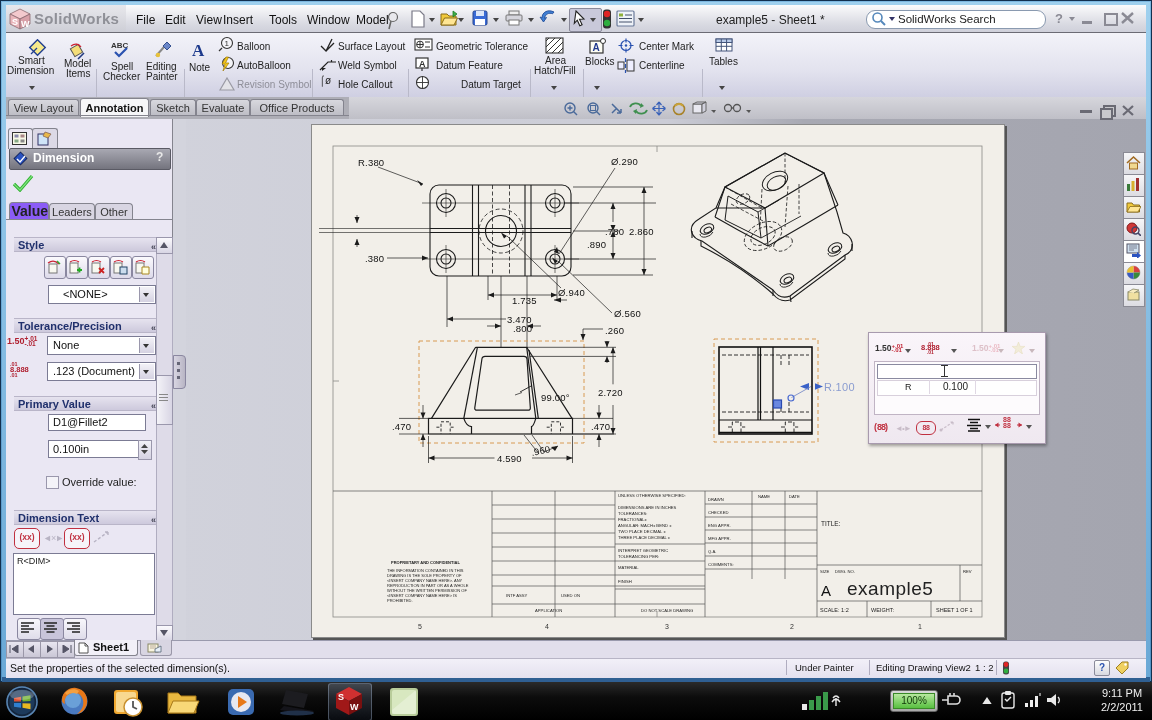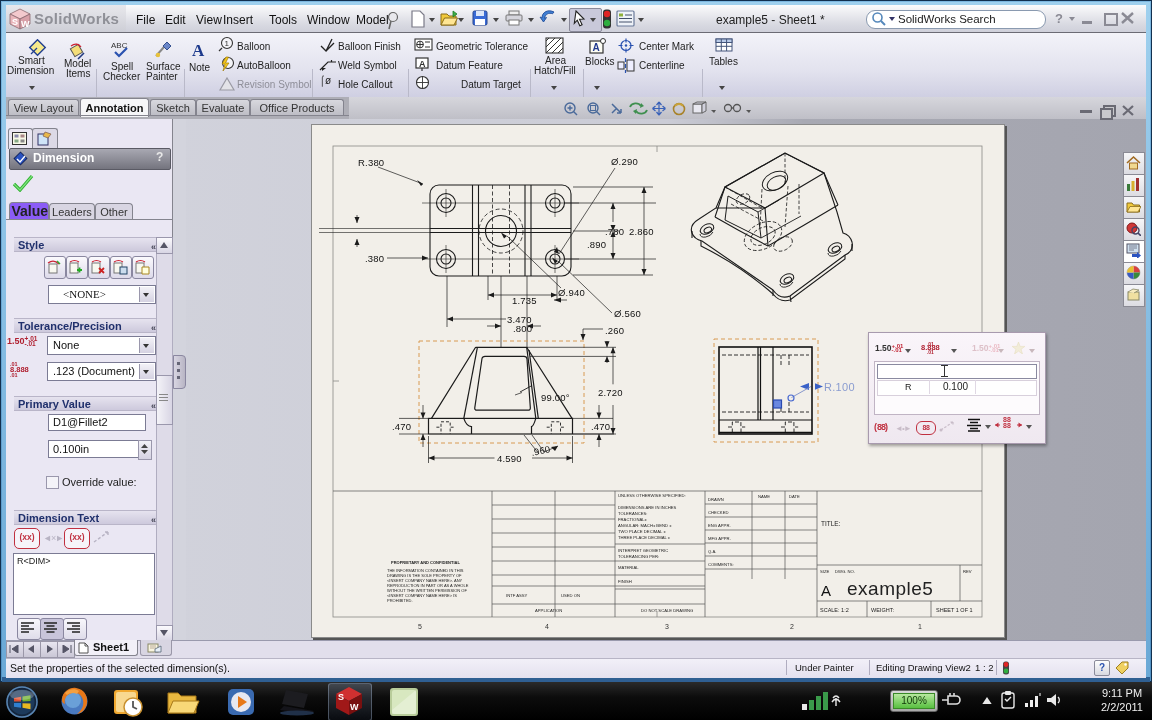--- a/index.html
+++ b/index.html
@@ -125,33 +125,33 @@
 
  <svg class="abs" style="left:63px;top:10px;" width="18" height="17" viewBox="0 0 18 17">
   <rect x="3" y="3" width="9" height="9" transform="rotate(-30 7.5 7.5)" fill="#f4de7a" stroke="#555" stroke-width="1"></rect>
   <path d="M2 3 c4-3 8-2 10 1" stroke="#c23" stroke-width="1.3" fill="none"></path>
   <path d="M9 16 L15 10" stroke="#223a80" stroke-width="1.6"></path>
  </svg>
  <div class="abs txt" style="left:58px;top:25px;">Model</div>
  <div class="abs txt" style="left:60px;top:35px;">Items</div>
  <div class="sep" style="left:90px;"></div>
 
- <div class="abs txt" style="left:105px;top:8px;font-size:8px;font-weight:normal;color:#333;">ABC</div>
+ <div class="abs txt" style="left:105px;top:8px;font-size:8px;font-weight:bold;color:#333;">ABC</div>
  <svg class="abs" style="left:108px;top:14px;" width="14" height="11" viewBox="0 0 14 11">
         <path d="M1 5 L5 9 L13 1" stroke="#2a52b0" stroke-width="2.2" fill="none"></path>
       </svg>
  <div class="abs txt" style="left:105px;top:28px;">Spell</div>
  <div class="abs txt" style="left:97px;top:38px;">Checker</div>
 
  <svg class="abs" style="left:147px;top:8px;" width="20" height="18" viewBox="0 0 20 18">
   <path d="M3 15 L11 6" stroke="#888" stroke-width="2"></path>
   <path d="M10 5 l4-4 4 4 -4 4 z" fill="#6a86c8" stroke="#34508f" stroke-width="1"></path>
   <circle cx="5" cy="14" r="2.2" fill="#e8c23a"></circle>
  </svg>
- <div class="abs txt" style="left:140px;top:28px;">Surface</div>
+ <div class="abs txt" style="left:140px;top:28px;">Editing</div>
  <div class="abs txt" style="left:140px;top:38px;">Painter</div>
  <div class="sep" style="left:178px;"></div>
 
  <div class="abs txt" style="left:186px;top:8px;font-size:17px;font-weight:bold;color:#1d3a8c;font-family:'Liberation Serif',serif;">A</div>
  <div class="abs txt" style="left:183px;top:29px;">Note</div>
 
  <svg class="abs" style="left:212px;top:3px;" width="17" height="16" viewBox="0 0 17 16">
   <circle cx="9" cy="7" r="5.5" fill="#f4f4f8" stroke="#333" stroke-width="1.1"></circle>
   <text x="6.6" y="10" font-size="8" fill="#333" font-family="Liberation Sans">1</text>
   <path d="M4 12 L1 15" stroke="#333" stroke-width="1.2"></path>
@@ -164,21 +164,21 @@
  <div class="abs txt" style="left:231px;top:27px;">AutoBalloon</div>
  <svg class="abs" style="left:213px;top:44px;" width="16" height="14" viewBox="0 0 16 14">
   <path d="M8 1 L15 13 L1 13 Z" fill="#e3e3e8" stroke="#9a9aa4" stroke-width="1.2"></path>
  </svg>
  <div class="abs txt" style="left:231px;top:46px;color:#8e8e98;">Revision Symbol</div>
  <div class="sep" style="left:306px;"></div>
 
  <svg class="abs" style="left:314px;top:5px;" width="16" height="14" viewBox="0 0 16 14">
         <path d="M1 8 L6 13 L12 1 M6 13 L14 5" stroke="#222" stroke-width="1.3" fill="none"></path>
       </svg>
- <div class="abs txt" style="left:332px;top:8px;">Balloon Finish</div>
+ <div class="abs txt" style="left:332px;top:8px;">Surface Layout</div>
  <svg class="abs" style="left:313px;top:26px;" width="18" height="13" viewBox="0 0 18 13">
   <path d="M1 11 L9 3 L17 3 M9 3 l3.5 0 0 -2" stroke="#222" stroke-width="1.2" fill="none"></path>
   <path d="M3 9 l4 0 -4 3 z" fill="#222"></path>
  </svg>
  <div class="abs txt" style="left:332px;top:27px;">Weld Symbol</div>
  <div class="abs txt" style="left:313px;top:42px;font-size:10px;color:#222;">⌠ø</div>
  <div class="abs txt" style="left:332px;top:46px;">Hole Callout</div>
  <div class="sep" style="left:402px;"></div>
 
  <svg class="abs" style="left:408px;top:5px;" width="19" height="13" viewBox="0 0 19 13">
@@ -595,21 +595,21 @@
         <rect x="2" y="4" width="8" height="10" fill="#f8f8f0" stroke="#777" stroke-width="1"></rect>
         <rect x="8" y="8" width="7" height="7" fill="#cde" stroke="#246" stroke-width="1"></rect>
         <path d="M2 3 c3-2 6-2 9 0" stroke="#c23" stroke-width="1.1" fill="none"></path>
       </svg>
  <svg class="abs" style="left:128px;top:140px;" width="16" height="16" viewBox="0 0 16 16">
         <rect x="2" y="4" width="8" height="10" fill="#f8f8f0" stroke="#777" stroke-width="1"></rect>
         <path d="M8 8 h7 v7 h-7 z" fill="#ffd" stroke="#a82" stroke-width="1"></path>
         <path d="M2 3 c3-2 6-2 9 0" stroke="#c23" stroke-width="1.1" fill="none"></path>
       </svg>
 
- <div class="combo" style="left:42px;top:166px;width:106px;height:17px;line-height:16px;font-family:Liberation Serif, serif;"><span style="padding-left:14px;">&lt;NONE&gt;</span><span class="combobtn"></span></div>
+ <div class="combo" style="left:42px;top:166px;width:106px;height:17px;line-height:16px;"><span style="padding-left:14px;">&lt;NONE&gt;</span><span class="combobtn"></span></div>
 
  <div class="secthdr" style="top:199px;">Tolerance/Precision<span class="chev">«</span></div>
  <div class="abs txt" style="left:1px;top:217px;font-size:9px;font-weight:bold;color:#b02030;">1.50<span style="display:inline-block;vertical-align:middle;line-height:4.5px;font-size:6.5px;text-align:left;">+.01<br>-.01</span></div>
  <div class="combo" style="left:41px;top:217px;width:107px;height:17px;line-height:16px;"><span style="padding-left:5px;">None</span><span class="combobtn"></span></div>
  <div class="abs txt" style="left:4px;top:243px;font-size:7.5px;font-weight:bold;color:#b02030;"><span style="display:inline-block;vertical-align:middle;line-height:5px;font-size:5.5px;">.01<br><span style="font-size:7.5px;">8.888</span><br>.01</span></div>
  <div class="combo" style="left:41px;top:243px;width:107px;height:17px;line-height:16px;"><span style="padding-left:5px;">.123 (Document)</span><span class="combobtn"></span></div>
 
  <div class="secthdr" style="top:277px;">Primary Value<span class="chev">«</span></div>
  <div class="abs" style="left:42px;top:295px;width:92px;height:15px;background:#fff;border:1px solid #7b7b94;font-size:11px;color:#111;line-height:15px;padding-left:4px;">D1@Fillet2</div>
  <div class="abs" style="left:42px;top:321px;width:88px;height:16px;background:#fff;border:1px solid #7b7b94;font-size:11px;color:#111;line-height:16px;padding-left:4px;">0.100in</div>

